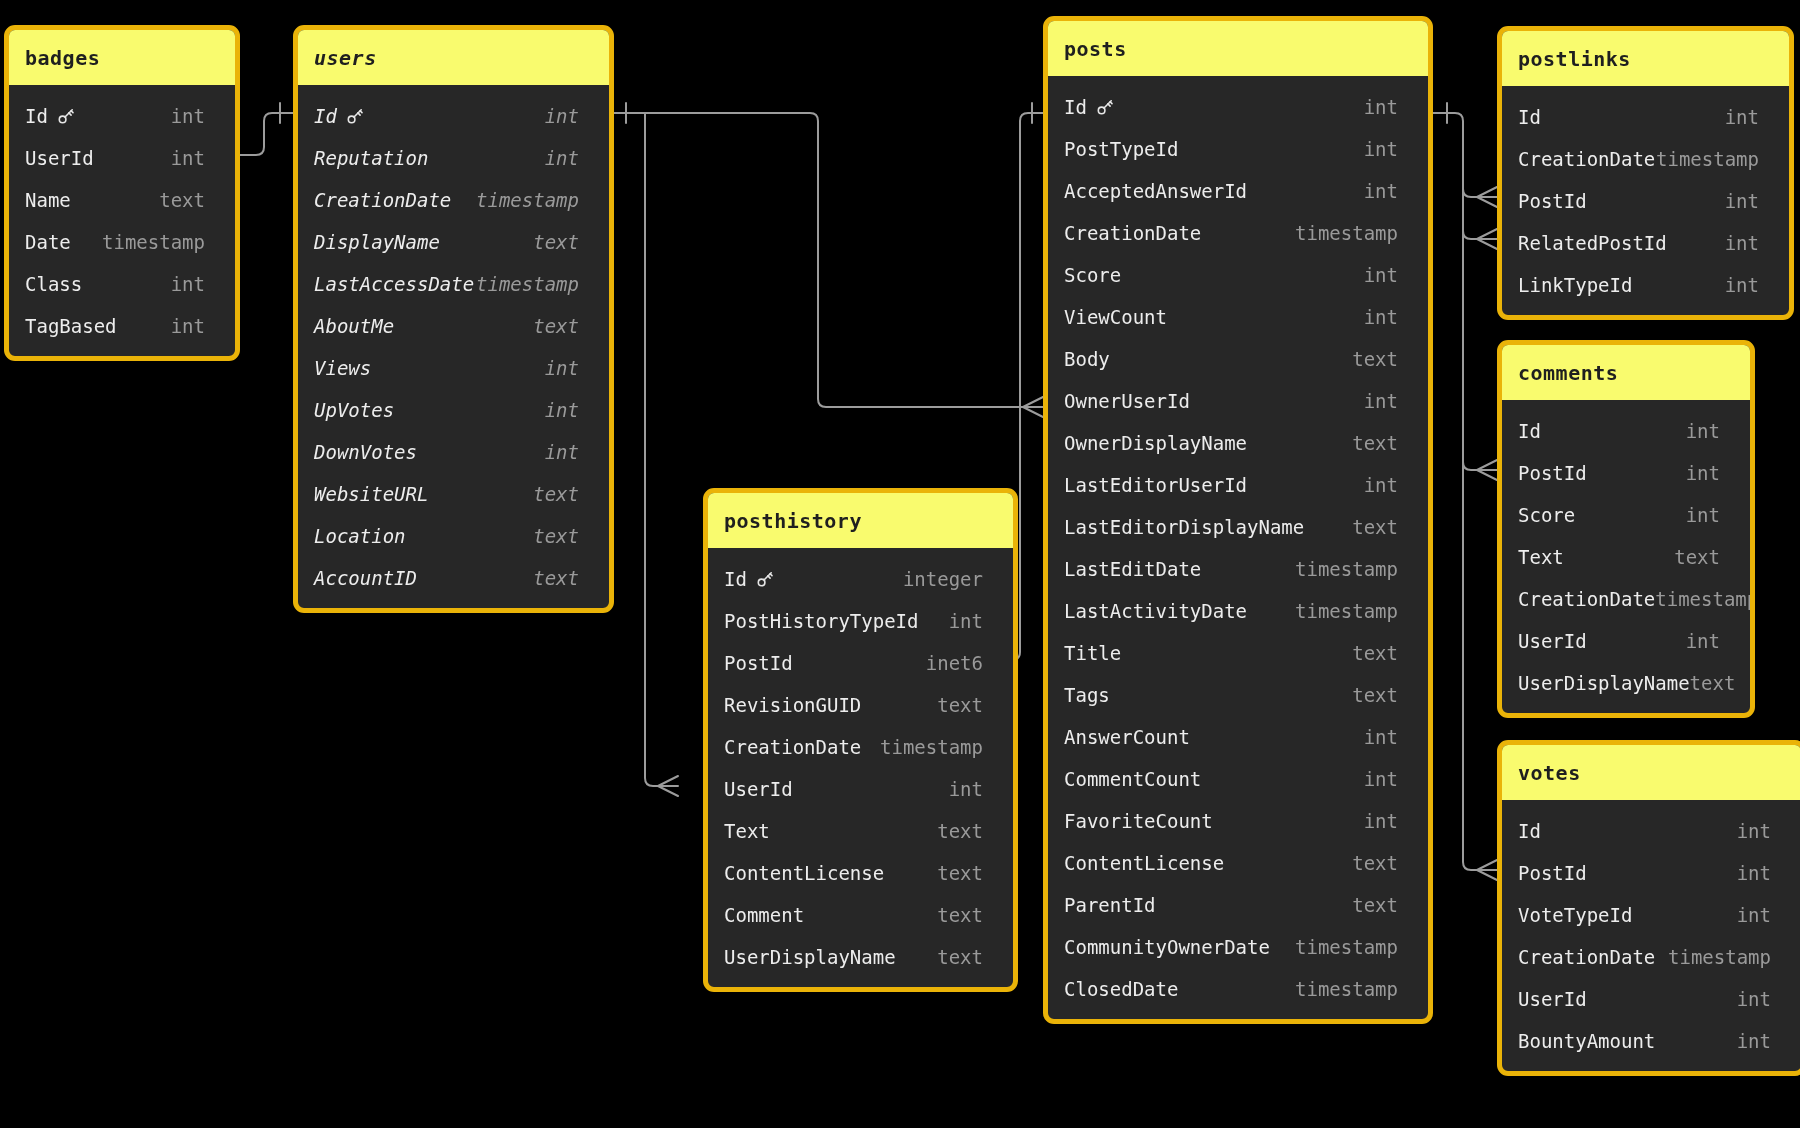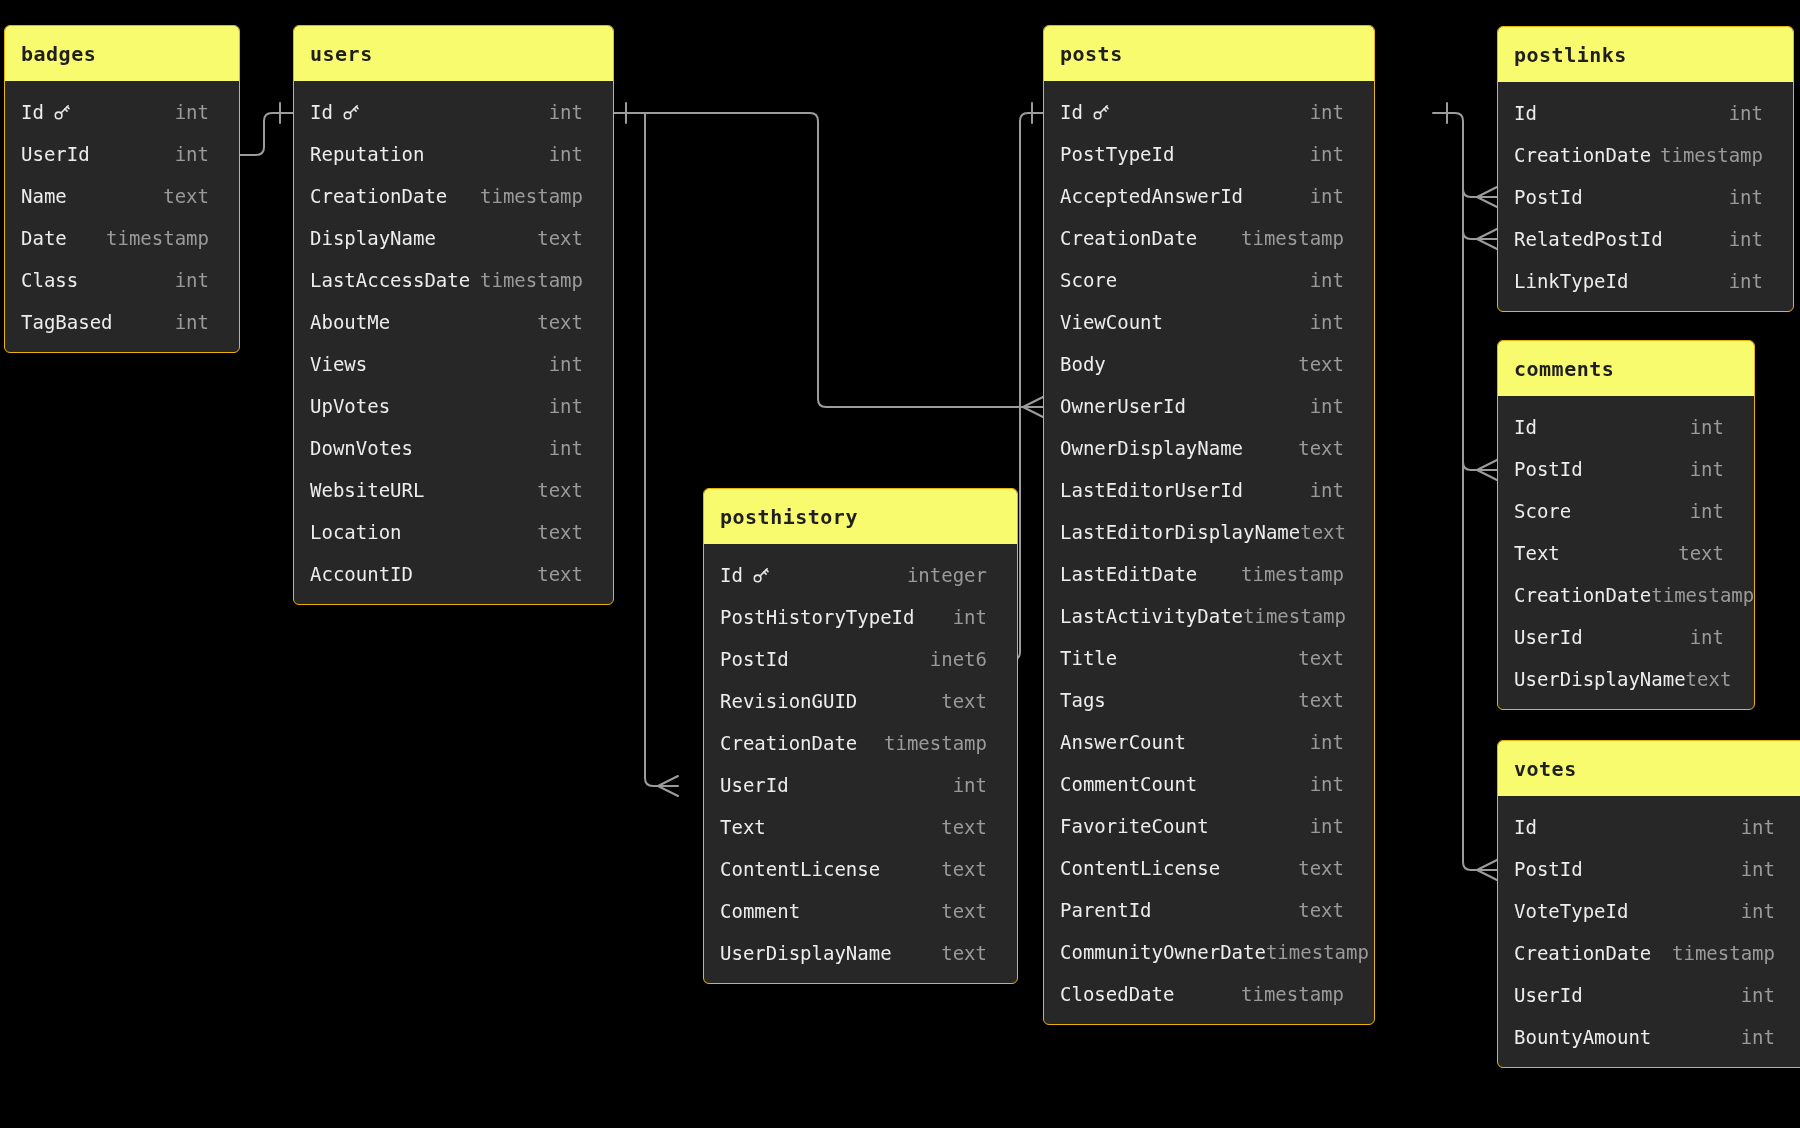--- a/index.html
+++ b/index.html
@@ -8,22 +8,22 @@
     width:1800px;height:1128px;
     background:#000;
     overflow:hidden;
     font-family:"DejaVu Sans Mono", monospace;
   }
   #connections{position:absolute;left:0;top:0;width:1800px;height:1128px;}
   #connections path{fill:none;stroke:#9c9c9c;stroke-width:2;stroke-linecap:round;}
   .table{
     position:absolute;
     background:#272727;
-    border:1px solid #eab308;
-    border-radius:6px;
+    border:5px solid #eab308;
+    border-radius:11px;
     box-sizing:border-box;
     overflow:hidden;
   }
   .thead{
     height:55px;
     background:#f9fb6e;
     display:flex;align-items:center;
     padding:0 16px;
     box-sizing:border-box;
     cursor:move;
@@ -152,21 +152,21 @@
             <span class="ctype">int</span>
           </div>
           <div class="row">
             <span class="cname">
               <span>TagBased</span>
             </span>
             <span class="ctype">int</span>
           </div>
         </div>
       </div>
-      <div class="table" style="left: 293px; top: 25px; width: 321px;">
+      <div class="table" style="left: 293px; top: 25px; width: 321px; font-style: italic;">
         <div class="thead">
           <span class="title">users</span>
         </div>
         <div class="tbody">
           <div class="row">
             <span class="cname">
               <span>Id</span>
               <span class="keyicon">
                 <svg width="18" height="18" viewBox="0 0 18 18">
                   <g fill="none" stroke="#e6e6e6" stroke-width="1.6" stroke-linecap="round">
@@ -318,21 +318,21 @@
             <span class="ctype">text</span>
           </div>
           <div class="row">
             <span class="cname">
               <span>UserDisplayName</span>
             </span>
             <span class="ctype">text</span>
           </div>
         </div>
       </div>
-      <div class="table" style="left: 1043px; top: 25px; width: 332px;">
+      <div class="table" style="left: 1043px; top: 16px; width: 390px;">
         <div class="thead">
           <span class="title">posts</span>
         </div>
         <div class="tbody">
           <div class="row">
             <span class="cname">
               <span>Id</span>
               <span class="keyicon">
                 <svg width="18" height="18" viewBox="0 0 18 18">
                   <g fill="none" stroke="#e6e6e6" stroke-width="1.6" stroke-linecap="round">

